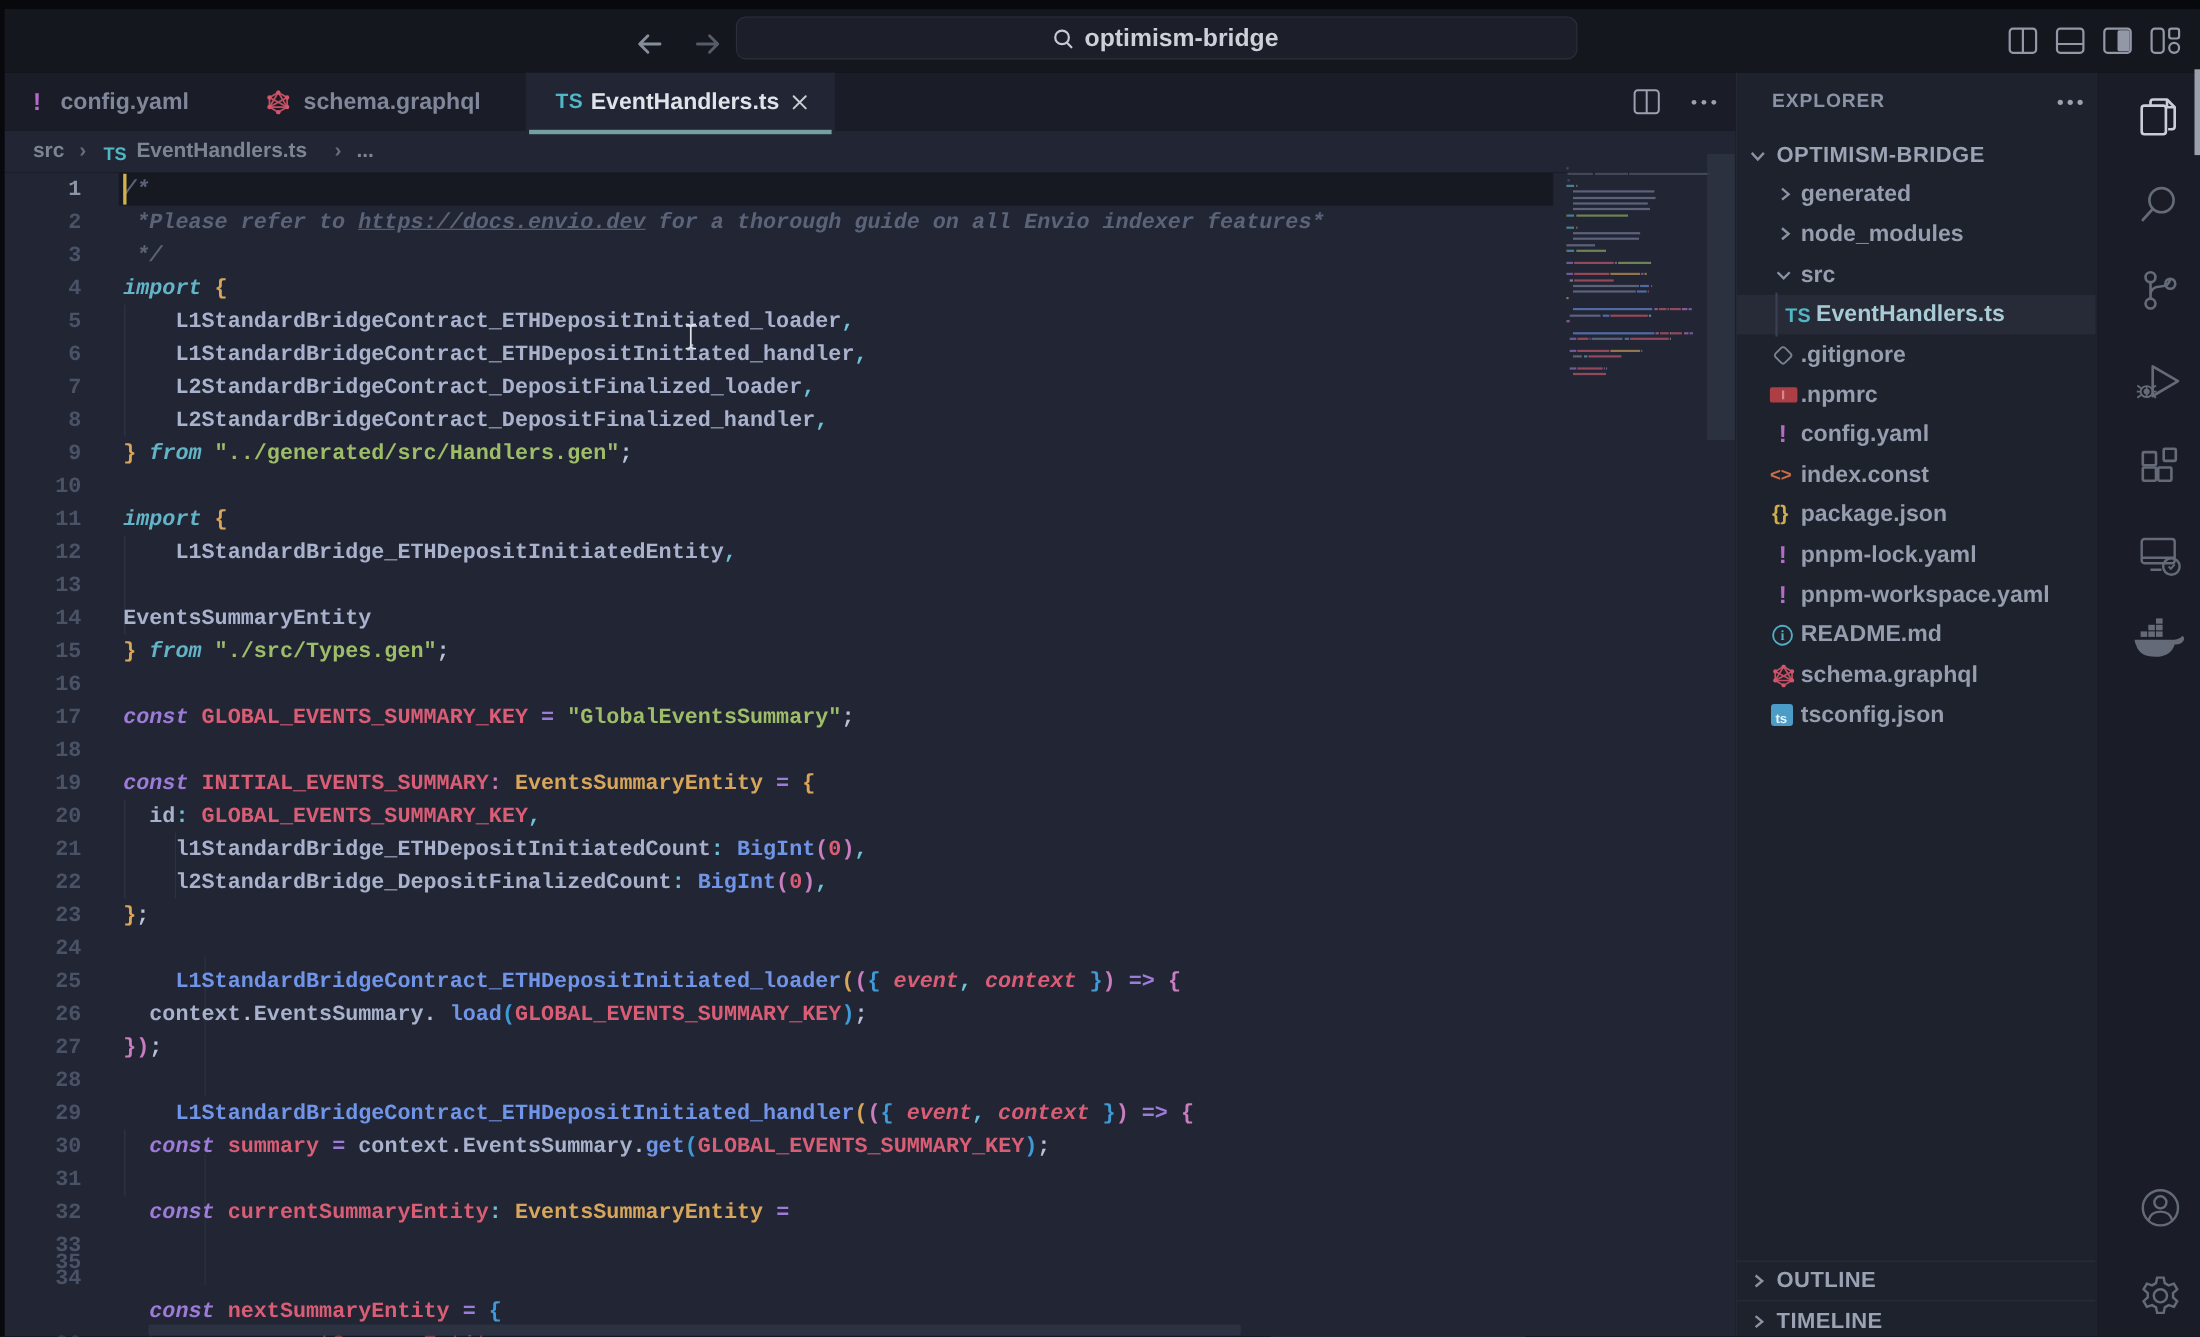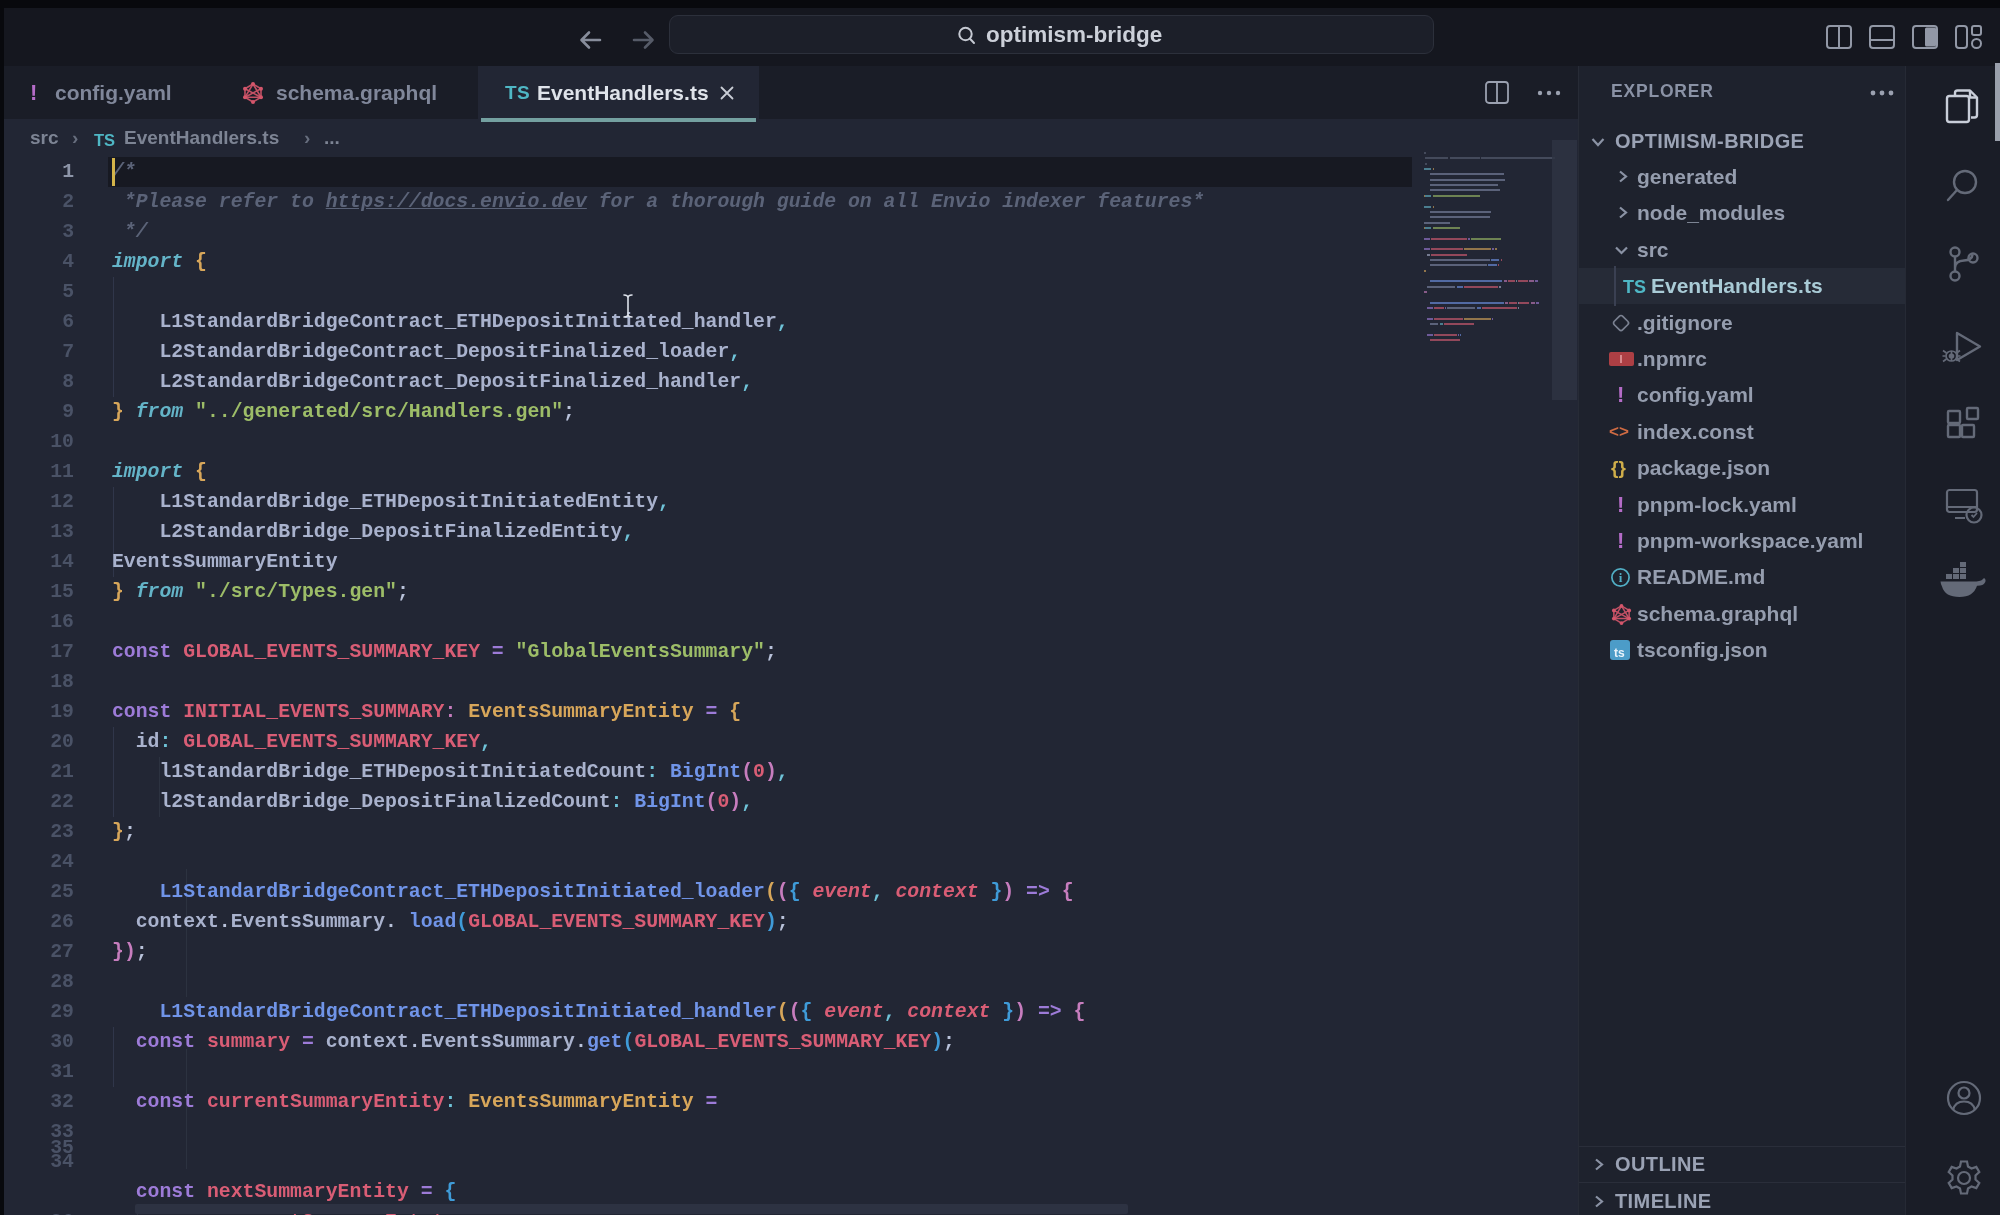--- a/index.html
+++ b/index.html
@@ -17,21 +17,21 @@
   
   #code{position:absolute;left:0;top:0;width:1574px;font-family:"Liberation Mono",monospace;
         font-size:19.5px;line-height:30px;white-space:pre;}
   .ln{position:absolute;left:0;width:70px;text-align:right;color:#4a5266;font-weight:bold;
       font-family:"Liberation Mono",monospace;font-size:19.8px;line-height:30px;}
   .cl{position:absolute;left:108px;white-space:pre;font-family:"Liberation Mono",monospace;
       font-size:19.8px;line-height:30px;color:#a9b2cd;font-weight:bold;}
   .cm{color:#5b6378;font-style:italic;}
   .kw{color:#64b4c8;font-style:italic;}
   .pu{color:#9d7bd8;}
-  .puI{color:#9d7bd8;}
+  .puI{color:#9d7bd8;font-style:italic;}
   .gd{color:#d7a65a;}
   .pk{color:#c77dbe;}
   .bl{color:#3f9bd8;}
   .st{color:#9dbd68;}
   .rd{color:#d95d75;}
   .rdI{color:#d95d75;font-style:italic;}
   .fn{color:#7094e8;}
   .cy{color:#6fc3d8;}
   .wh{color:#b9c2da;}
   .lv{color:#a9b2cd;}
@@ -148,35 +148,35 @@
   <div id="code">
 <div class="ln" style="top:0px;color:#8d95a8;">1</div>
 <div class="cl" style="top:0px;"><span class="cm">/*</span></div>
 <div class="ln" style="top:30px;">2</div>
 <div class="cl" style="top:30px;"><span class="cm"> *Please refer to </span><span class="cm" style="text-decoration:underline;">https://docs.envio.dev</span><span class="cm"> for a thorough guide on all Envio indexer features*</span></div>
 <div class="ln" style="top:60px;">3</div>
 <div class="cl" style="top:60px;"><span class="cm"> */</span></div>
 <div class="ln" style="top:90px;">4</div>
 <div class="cl" style="top:90px;"><span class="kw">import</span><span class="lv"> </span><span class="gd">{</span></div>
 <div class="ln" style="top:120px;">5</div>
+<div class="cl" style="top:120px;"><span class="lv">    L1StandardBridgeContract_ETHDepositInitiated_loader</span><span class="cy">,</span></div>
 <div class="ln" style="top:150px;">6</div>
 <div class="cl" style="top:150px;"><span class="lv">    L1StandardBridgeContract_ETHDepositInitiated_handler</span><span class="cy">,</span></div>
 <div class="ln" style="top:180px;">7</div>
 <div class="cl" style="top:180px;"><span class="lv">    L2StandardBridgeContract_DepositFinalized_loader</span><span class="cy">,</span></div>
 <div class="ln" style="top:210px;">8</div>
 <div class="cl" style="top:210px;"><span class="lv">    L2StandardBridgeContract_DepositFinalized_handler</span><span class="cy">,</span></div>
 <div class="ln" style="top:240px;">9</div>
 <div class="cl" style="top:240px;"><span class="gd">}</span><span class="kw"> from</span><span class="st"> "../generated/src/Handlers.gen"</span><span class="wh">;</span></div>
 <div class="ln" style="top:270px;">10</div>
 <div class="ln" style="top:300px;">11</div>
 <div class="cl" style="top:300px;"><span class="kw">import</span><span class="lv"> </span><span class="gd">{</span></div>
 <div class="ln" style="top:330px;">12</div>
 <div class="cl" style="top:330px;"><span class="lv">    L1StandardBridge_ETHDepositInitiatedEntity</span><span class="cy">,</span></div>
 <div class="ln" style="top:360px;">13</div>
-<div class="cl" style="top:360px;"><span class="lv">    L2StandardBridge_DepositFinalizedEntity</span><span class="cy">,</span></div>
 <div class="ln" style="top:390px;">14</div>
 <div class="cl" style="top:390px;"><span class="lv">EventsSummaryEntity</span></div>
 <div class="ln" style="top:420px;">15</div>
 <div class="cl" style="top:420px;"><span class="gd">}</span><span class="kw"> from</span><span class="st"> "./src/Types.gen"</span><span class="wh">;</span></div>
 <div class="ln" style="top:450px;">16</div>
 <div class="ln" style="top:480px;">17</div>
 <div class="cl" style="top:480px;"><span class="puI">const</span><span class="rd"> GLOBAL_EVENTS_SUMMARY_KEY</span><span class="pu"> =</span><span class="st"> "GlobalEventsSummary"</span><span class="wh">;</span></div>
 <div class="ln" style="top:510px;">18</div>
 <div class="ln" style="top:540px;">19</div>
 <div class="cl" style="top:540px;"><span class="puI">const</span><span class="rd"> INITIAL_EVENTS_SUMMARY</span><span class="pk">:</span><span class="gd"> EventsSummaryEntity</span><span class="pu"> =</span><span class="gd"> {</span></div>

